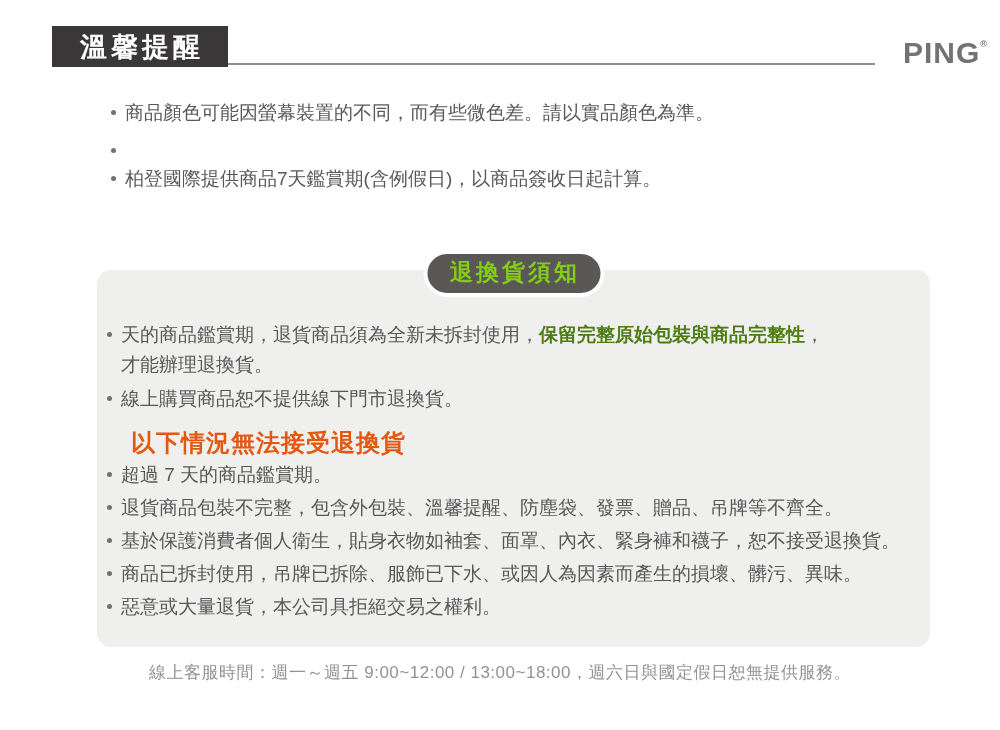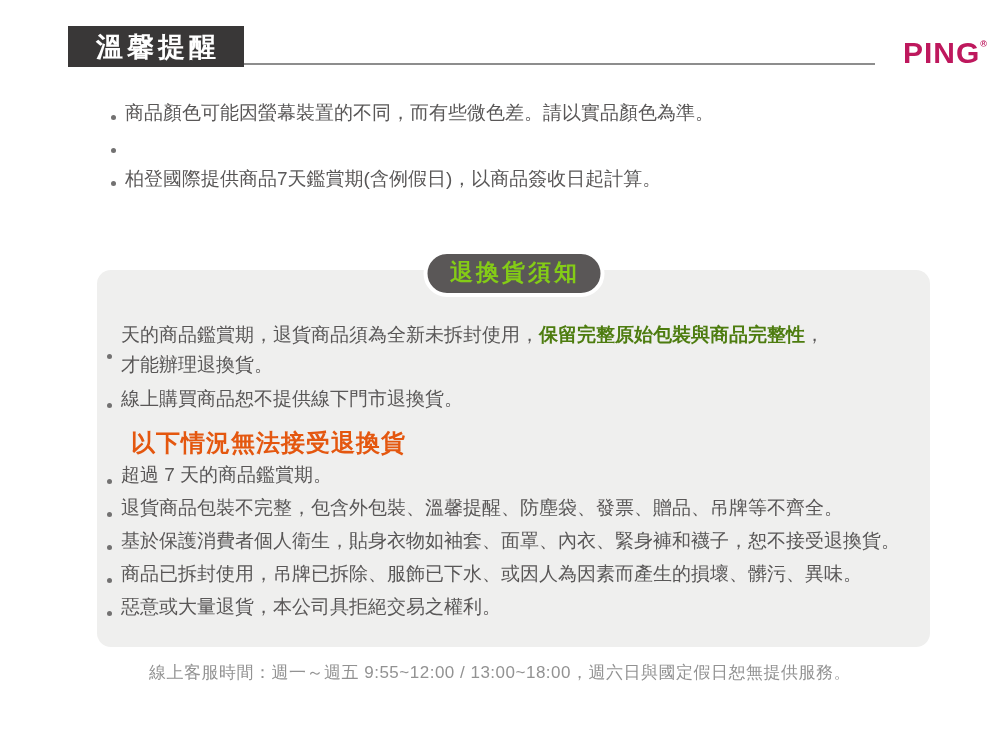--- a/index.html
+++ b/index.html
@@ -18,32 +18,31 @@
   .hdr-rule {
     position:absolute; left:226px; top:63px; width:649px; height:2px;
     background:#8d8d8d;
   }
   .hdr-title {
     position:absolute; left:52px; top:26px; width:176px; height:41px;
     background:#393737; color:#ffffff;
     font-size:27px; font-weight:700; letter-spacing:4px;
     display:flex; align-items:center; justify-content:center;
     padding-left:4px;
-    margin-left:16px;
   }
   .brand {
     position:absolute; right:12px; top:38px;
-    font-size:30px; font-weight:800; color:#be185d;
+    font-size:30px; font-weight:800; color:#737373;
     letter-spacing:1px; line-height:30px;
   }
   .brand .reg { font-size:9px; font-weight:700; vertical-align:top; line-height:12px; }
 
   
   ul.bullets { list-style:none; }
-  ul.bullets li { display:flex; align-items:center; }
+  ul.bullets li { display:flex; align-items:flex-start; }
   .dot {
     flex:none; width:5px; height:5px; border-radius:50%;
     background:#727171; margin:10px 9px 0 0;
   }
   .bt { font-size:19px; line-height:25px; color:#595757; }
 
   .intro { margin:4px 0 0 111px; }
   .intro li { margin-bottom:13px; }
 
   
@@ -136,15 +135,15 @@
         <span class="dot"></span>
         <p class="bt">商品已拆封使用，吊牌已拆除、服飾已下水、或因人為因素而產生的損壞、髒污、異味。</p>
       </li>
       <li>
         <span class="dot"></span>
         <p class="bt">惡意或大量退貨，本公司具拒絕交易之權利。</p>
       </li>
     </ul>
   </section>
 
-  <p class="footer">線上客服時間：週一～週五 9:55~12:00 / 13:00~18:00，週六日與國定假日恕無提供服務。</p>
+  <p class="footer">線上客服時間：週一～週五 9:00~12:00 / 13:00~18:00，週六日與國定假日恕無提供服務。</p>
 
 </div>
 
 </body></html>

